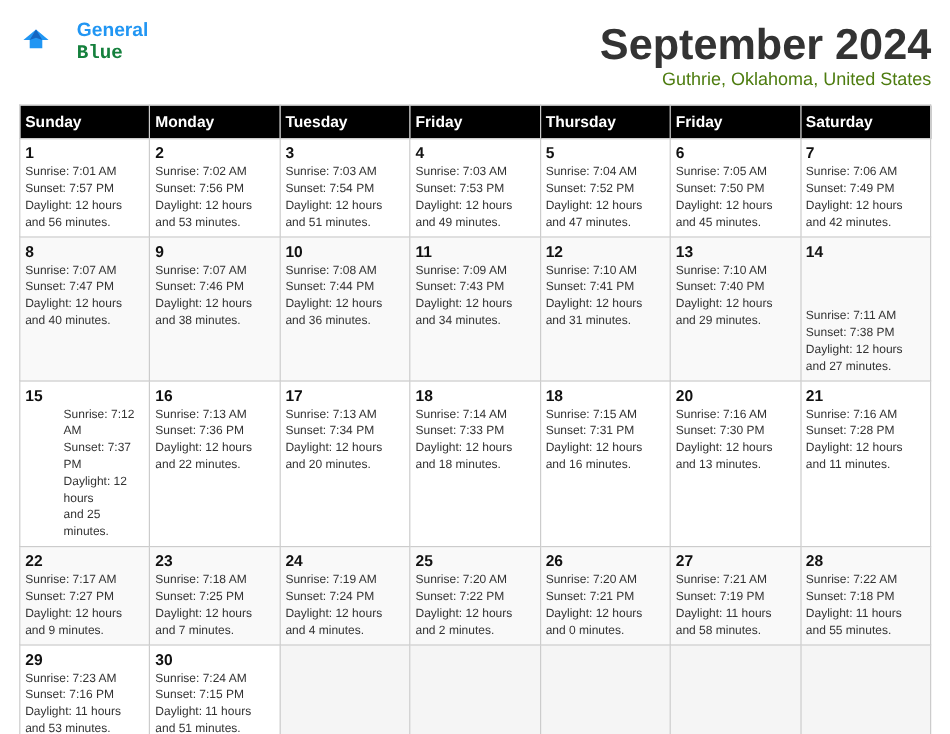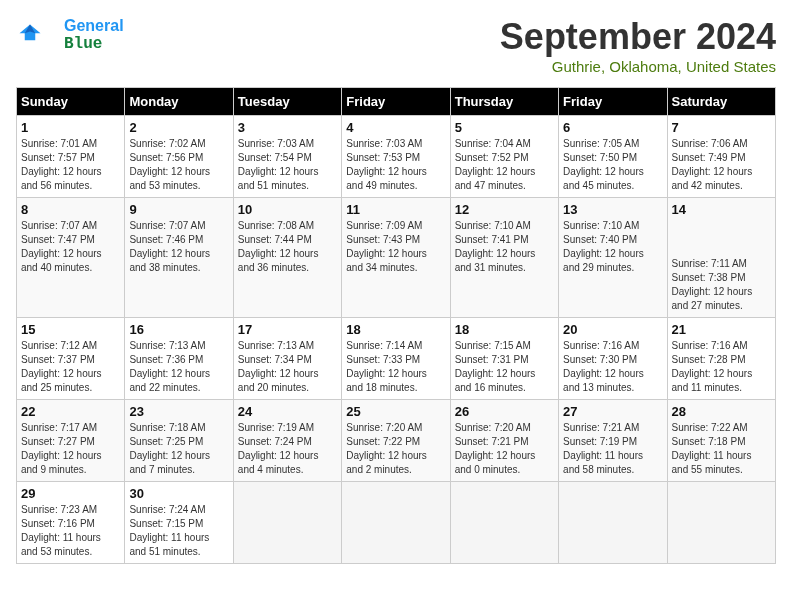--- a/index.html
+++ b/index.html
@@ -220,21 +220,21 @@
           <div class="day-number">14</div>
           <div class="day-info" style="white-space: pre-line; margin-top: 40px;">Sunrise: 7:11 AM
 Sunset: 7:38 PM
 Daylight: 12 hours
 and 27 minutes.</div>
         </td>
       </tr>
       <tr>
         <td>
           <div class="day-number">15</div>
-          <div class="day-info" style="white-space: pre-line;">Sunrise: 7:12 AM
+          <div class="day-info" style="white-space: pre-line; margin-left: 32px;">Sunrise: 7:12 AM
 Sunset: 7:37 PM
 Daylight: 12 hours
 and 25 minutes.</div>
         </td>
         <td>
           <div class="day-number">16</div>
           <div class="day-info" style="white-space: pre-line;">Sunrise: 7:13 AM
 Sunset: 7:36 PM
 Daylight: 12 hours
 and 22 minutes.</div>

